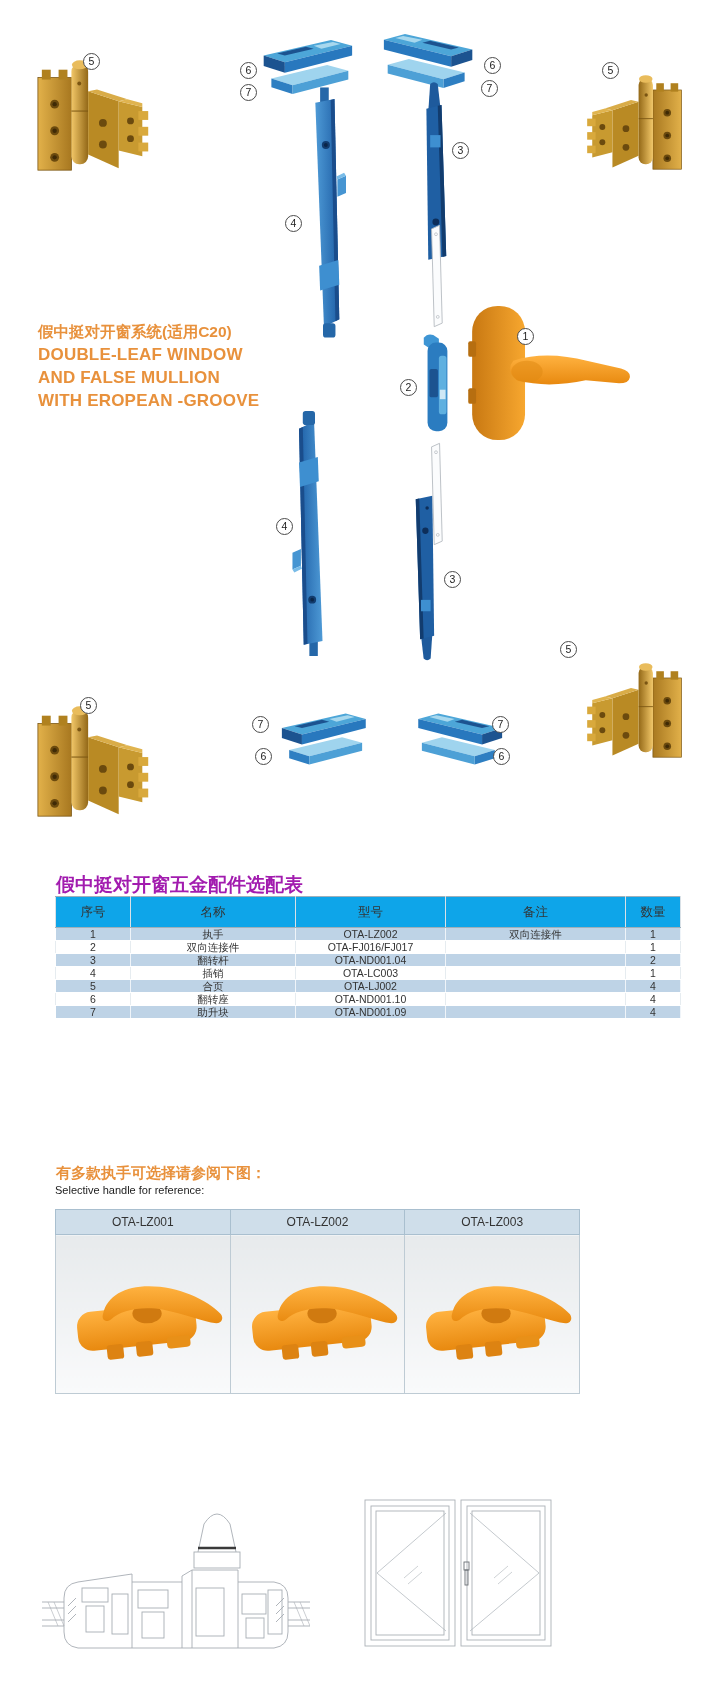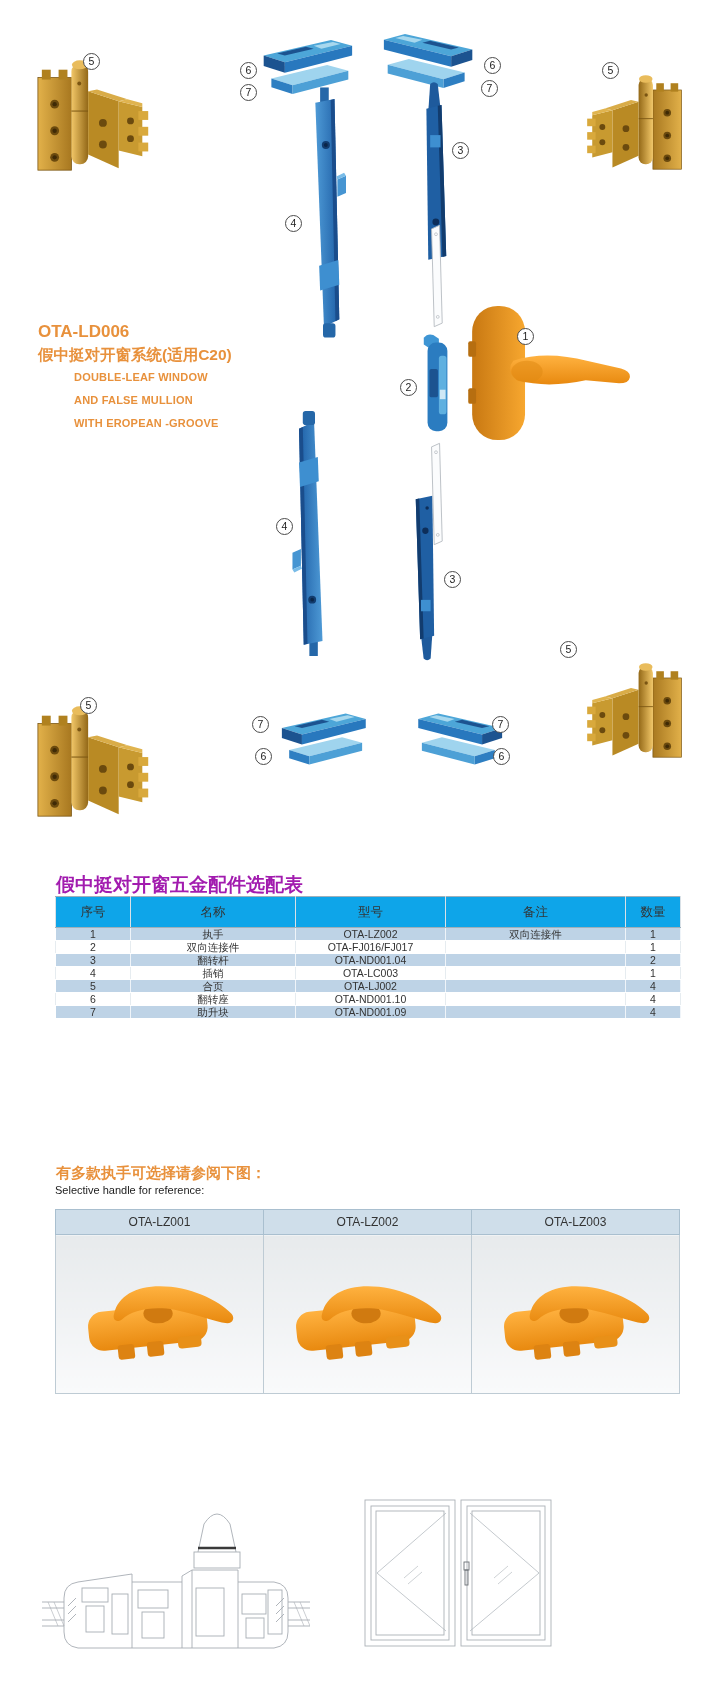--- a/index.html
+++ b/index.html
@@ -10,39 +10,39 @@
   
   .callout{position:absolute;width:17px;height:17px;box-sizing:border-box;
     border:1.3px solid #4b4b4b;border-radius:50%;background:#fff;color:#222;
     font-size:10.5px;line-height:14px;text-align:center;}
 
   
   .title-block{position:absolute;left:38px;top:320px;color:#E8913C;font-weight:bold;}
   .title-block div{line-height:23px;}
   .t-model{font-size:17px;}
   .t-cn{font-size:15.5px;}
-  .t-en{font-size:11px;letter-spacing:.2px;margin-left:36px;}
+  .t-en{font-size:17px;letter-spacing:.2px;}
 
   
   .parts-caption{position:absolute;left:56px;top:872px;font-size:19px;font-weight:bold;color:#a21caf;}
   .parts-table{position:absolute;left:55px;top:896px;width:625px;border-collapse:collapse;
     font-size:10.5px;color:#333;table-layout:fixed;}
   .parts-table th{font-weight:normal;font-size:12.5px;height:28px;background:#0ea5e9;
     border-top:1px solid #9FB0BA;border-bottom:1px solid #9FB0BA;
     border-left:1px solid #D9E1E7;border-right:1px solid #D9E1E7;}
   .parts-table td{height:12px;line-height:12px;padding:0;text-align:center;
     border-left:1px solid rgba(255,255,255,.75);border-right:1px solid rgba(255,255,255,.75);
     border-bottom:1px solid #fff;}
   .parts-table tr.r-odd td{background:#BED3E6;}
   .parts-table tr.r-even td{background:#fff;border-left:1px solid #E6ECF0;border-right:1px solid #E6ECF0;}
 
   
   .note-cn{position:absolute;left:56px;top:1164px;font-size:15px;font-weight:bold;color:#E8913C;}
   .note-en{position:absolute;left:55px;top:1184px;font-size:11px;color:#1c1c1c;}
-  .handles-table{position:absolute;left:55px;top:1209px;width:625px;border-collapse:collapse;
+  .handles-table{position:absolute;left:55px;top:1209px;width:525px;border-collapse:collapse;
     table-layout:fixed;font-size:12px;color:#333;}
   .handles-table th{font-weight:normal;height:22px;background:#CFDEEA;border:1px solid #A9BFCF;}
   .handles-table td{height:158px;padding:0;text-align:center;vertical-align:middle;
     border:1px solid #BECBD4;background:linear-gradient(#E7EAEC,#F9FAFB);}
 
   svg{display:block;}
 </style>
 </head>
 <body>
 
@@ -235,21 +235,20 @@
     <span class="callout" style="left:444px;top:571px">3</span>
     <span class="callout" style="left:252px;top:716px">7</span>
     <span class="callout" style="left:255px;top:748px">6</span>
     <span class="callout" style="left:492px;top:716px">7</span>
     <span class="callout" style="left:493px;top:748px">6</span>
     <span class="callout" style="left:80px;top:697px">5</span>
     <span class="callout" style="left:560px;top:641px">5</span>
   </div>
 
   <div class="title-block">
-    <div class="t-model">OTA-LD006</div>
     <div class="t-cn">假中挺对开窗系统(适用C20)</div>
     <div class="t-en">DOUBLE-LEAF WINDOW</div>
     <div class="t-en">AND FALSE MULLION</div>
     <div class="t-en">WITH EROPEAN -GROOVE</div>
   </div>
 
   <div class="parts-caption">假中挺对开窗五金配件选配表</div>
   <table class="parts-table">
     <colgroup>
         <col style="width:75px">

